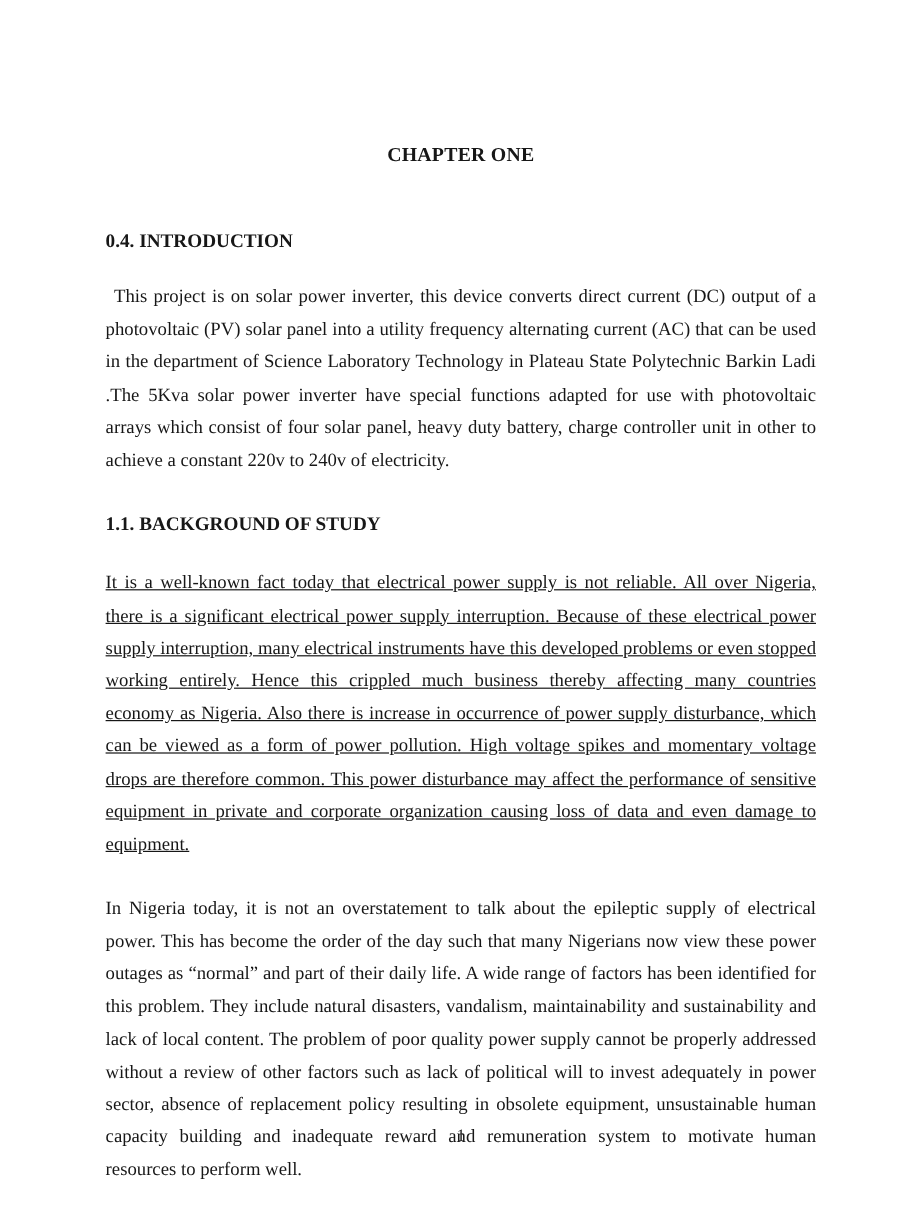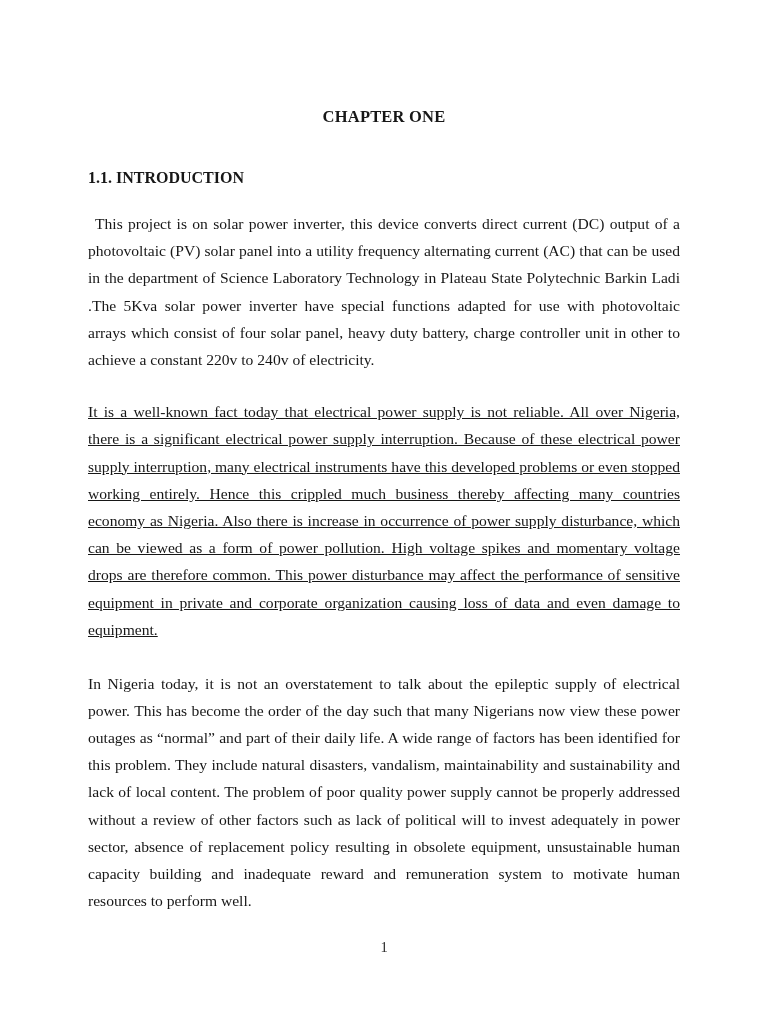--- a/index.html
+++ b/index.html
@@ -30,21 +30,21 @@
     left: 88px;
     top: 0;
     width: 592px;
   }
 
   .chapter-title {
     text-align: center;
     font-weight: bold;
     font-size: 16.5px;
     letter-spacing: 0.2px;
-    margin: 4px;
+    margin: 16px;
     padding-top: 103px;
     line-height: 1.2;
   }
 
   .section-heading {
     font-weight: bold;
     font-size: 16px;
     margin: 0;
     line-height: 1.2;
     text-align: left;
@@ -83,24 +83,25 @@
   }
 </style>
 </head>
 <body>
 
 <div class="page">
   <div class="content">
 
     <h1 class="chapter-title">CHAPTER ONE</h1>
 
-    <h2 class="section-heading" id="heading-intro">1.1. INTRODUCTION</h2>
+    <h2 class="section-heading" id="heading-intro">0.4. INTRODUCTION</h2>
 
     <p class="body-para" id="para-intro">This project is on solar power inverter, this device converts direct current (DC) output of a photovoltaic (PV) solar panel into a utility frequency alternating current (AC) that can be used in the department of Science Laboratory Technology in Plateau State Polytechnic Barkin Ladi .The 5Kva solar power inverter have special functions adapted for use with photovoltaic arrays which consist of four solar panel, heavy duty battery, charge controller unit in other to achieve a constant 220v to 240v of electricity.</p>
 
+    <h2 class="section-heading" id="heading-background">1.1. BACKGROUND OF STUDY</h2>
 
     <p class="body-para" id="para-bg-1">It is a well-known fact today that electrical power supply is not reliable. All over Nigeria, there is a significant electrical power supply interruption. Because of these electrical power supply interruption, many electrical instruments have this developed problems or even stopped working entirely. Hence this crippled much business thereby affecting many countries economy as Nigeria. Also there is increase in occurrence of power supply disturbance, which can be viewed as a form of power pollution. High voltage spikes and momentary voltage drops are therefore common. This power disturbance may affect the performance of sensitive equipment in private and corporate organization causing loss of data and even damage to equipment.</p>
 
     <p class="body-para" id="para-bg-2">In Nigeria today, it is not an overstatement to talk about the epileptic supply of electrical power. This has become the order of the day such that many Nigerians now view these power outages as “normal” and part of their daily life. A wide range of factors has been identified for this problem. They include natural disasters, vandalism, maintainability and sustainability and lack of local content. The problem of poor quality power supply cannot be properly addressed without a review of other factors such as lack of political will to invest adequately in power sector, absence of replacement policy resulting in obsolete equipment, unsustainable human capacity building and inadequate reward and remuneration system to motivate human resources to perform well.</p>
 
   </div>
 
   <div class="page-number">1</div>
 </div>
 

